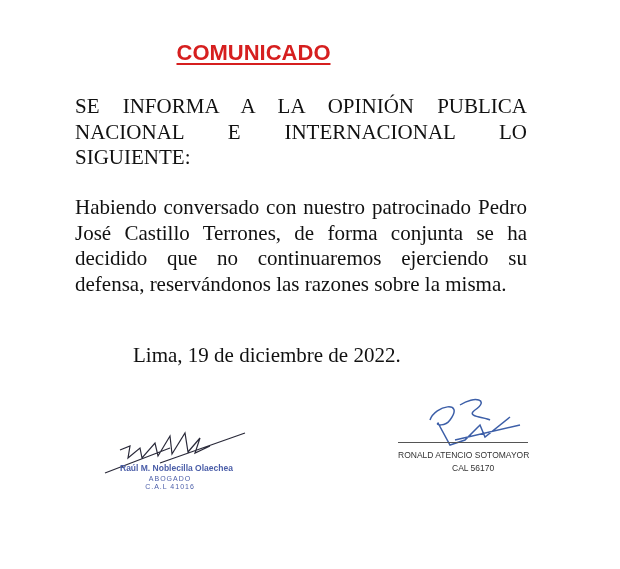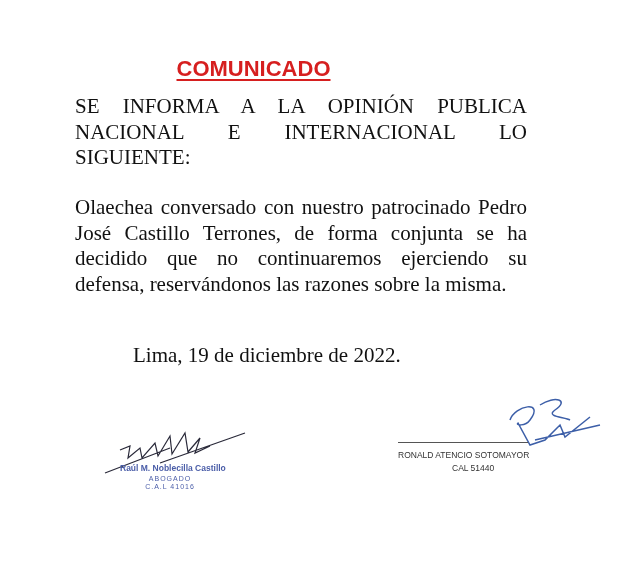--- a/index.html
+++ b/index.html
@@ -1,56 +1,56 @@
 <!DOCTYPE html>
 <html><head>
 <meta charset="utf-8">
 <style>
   html, body { margin: 0; padding: 0; background: #ffffff; }
   body { width: 620px; height: 569px; position: relative; overflow: hidden; font-family: "Liberation Serif", serif; color: #111; }
   .title { position: absolute; left: 0; width: 507px; top: 40px; text-align: center;
     font-family: "Liberation Sans", sans-serif; font-weight: bold; font-size: 22px;
-    color: #d61f1f; text-decoration: underline; text-decoration-thickness: 2px; text-underline-offset: 3px; margin-top: 16px; }
+    color: #d61f1f; text-decoration: underline; text-decoration-thickness: 2px; text-underline-offset: 3px; }
   .para { position: absolute; left: 75px; width: 452px; font-size: 21px; line-height: 25.5px;
     text-align: justify; text-align-last: left; }
   .p1 { top: 94px; }
   .p2 { top: 195px; }
   .date { position: absolute; left: 88px; top: 343px; font-size: 21px; margin-left: 45px; }
   .sig1 { position: absolute; left: 100px; top: 428px; width: 160px; height: 80px; }
   .sig1 .name { position: absolute; left: 20px; top: 35px; font-family: "Liberation Sans", sans-serif;
     font-size: 8.5px; font-weight: bold; color: #4a5da8; white-space: nowrap; }
   .sig1 .role, .sig1 .cal { position: absolute; left: 0; width: 140px; text-align: center; font-family: "Liberation Sans", sans-serif;
     font-size: 7px; color: #4a5da8; letter-spacing: 1px; }
   .sig1 .role { top: 47px; left: 0px; }
   .sig1 .cal { top: 55px; }
-  .sig2 { position: absolute; left: 390px; top: 395px; width: 160px; height: 80px; text-align: center; }
+  .sig2 { position: absolute; left: 390px; top: 395px; width: 160px; height: 80px; }
   .sig2 .line { position: absolute; left: 8px; top: 47px; width: 130px; height: 1px; background: #555; }
   .sig2 .name { position: absolute; left: 8px; top: 55px; font-family: "Liberation Sans", sans-serif; font-size: 8.5px; color: #333; white-space: nowrap; }
   .sig2 .cal { position: absolute; left: 62px; top: 68px; font-family: "Liberation Sans", sans-serif; font-size: 8.5px; color: #333; }
   svg { position: absolute; }
 </style>
 </head>
 <body>
 
 <div class="title">COMUNICADO</div>
 
 <div class="para p1">SE INFORMA A LA OPINIÓN PUBLICA NACIONAL E INTERNACIONAL LO SIGUIENTE:</div>
-<div class="para p2">Olaechea conversado con nuestro patrocinado Pedro José Castillo Terrones, de forma conjunta se ha decidido que no continuaremos ejerciendo su defensa, reservándonos las razones sobre la misma.</div>
+<div class="para p2">Habiendo conversado con nuestro patrocinado Pedro José Castillo Terrones, de forma conjunta se ha decidido que no continuaremos ejerciendo su defensa, reservándonos las razones sobre la misma.</div>
 
 <div class="date">Lima, 19 de diciembre de 2022.</div>
 
 <div class="sig1">
   <svg width="160" height="50" viewBox="0 0 160 50">
     <path d="M5 45 L70 20 M20 22 L30 18 L28 30 L40 20 L42 30 L55 15 L58 28 L70 8 L72 26 L85 5 L88 24 L100 10 L95 25 L110 18 M60 35 L145 5" fill="none" stroke="#2a2a3a" stroke-width="1.2"></path>
   </svg>
-  <div class="name">Raúl M. Noblecilla Castillo</div>
+  <div class="name">Raúl M. Noblecilla Olaechea</div>
   <div class="role">ABOGADO</div>
   <div class="cal">C.A.L 41016</div>
 </div>
 
 <div class="sig2">
   <svg width="160" height="60" viewBox="0 0 160 60">
     <path d="M40 25 C 45 10, 75 5, 60 25 C 55 32, 45 30, 48 28 L60 50 L75 45 L90 30 L95 42 L120 22 M70 10 C 85 0, 100 5, 85 15 C 75 22, 95 22, 100 25 M65 45 L130 30" fill="none" stroke="#3d5fa8" stroke-width="1.5"></path>
   </svg>
   <div class="line"></div>
   <div class="name">RONALD ATENCIO SOTOMAYOR</div>
-  <div class="cal">CAL 51440</div>
+  <div class="cal">CAL 56170</div>
 </div>
 
 </body></html>

